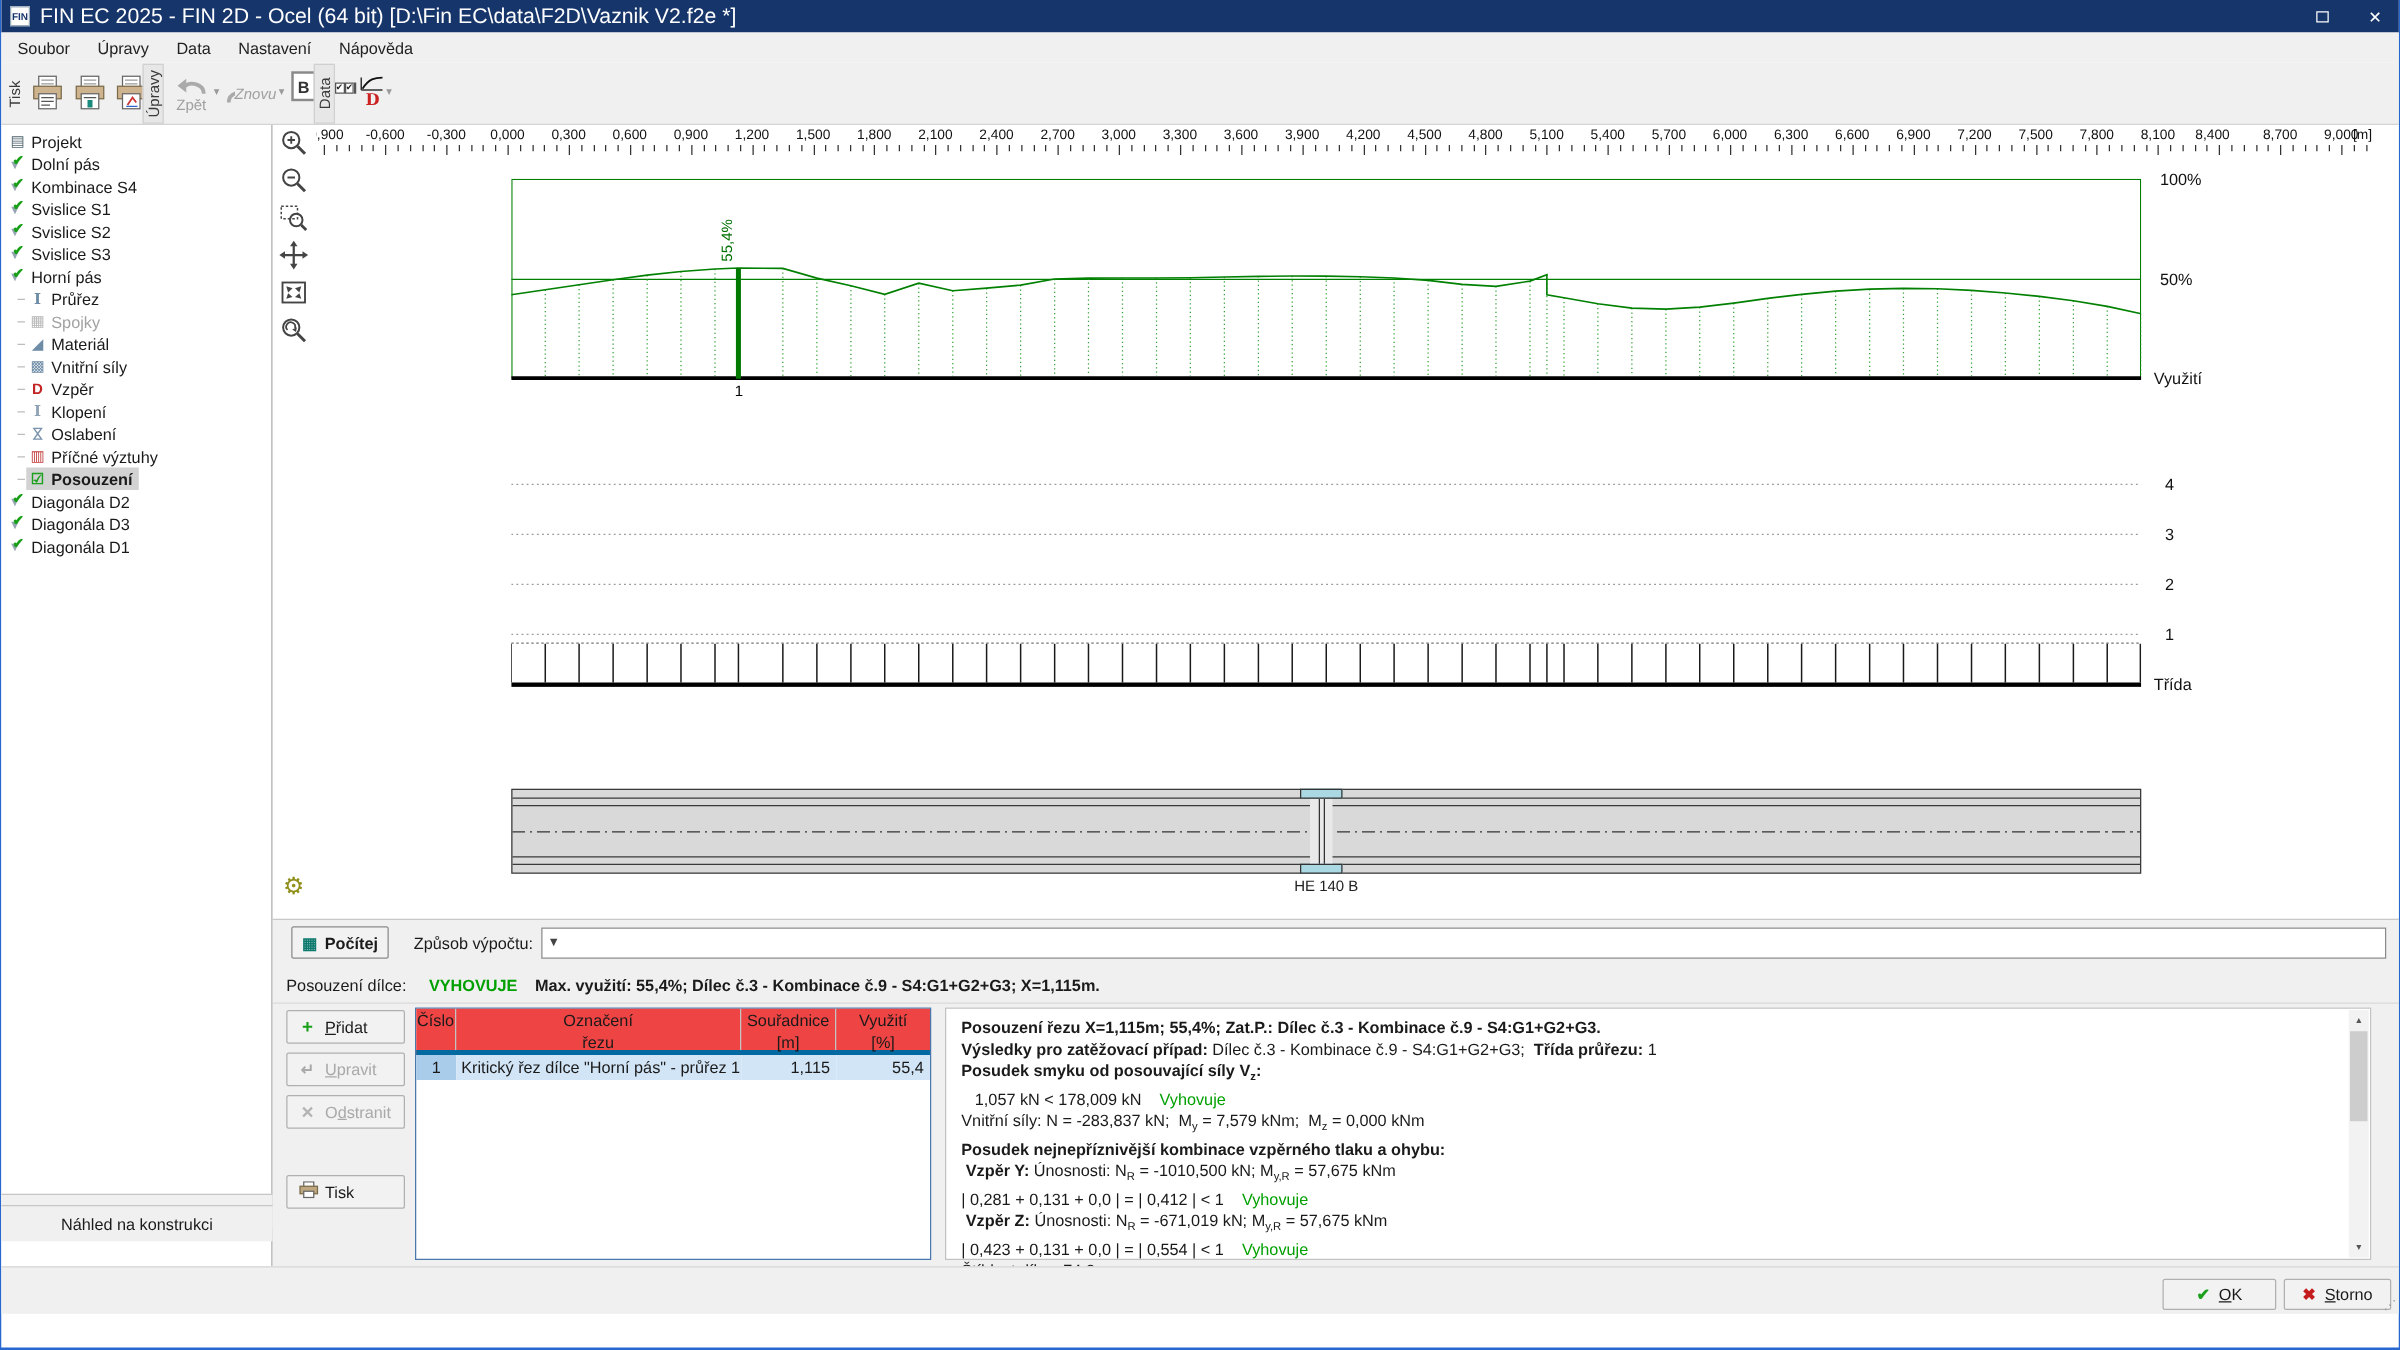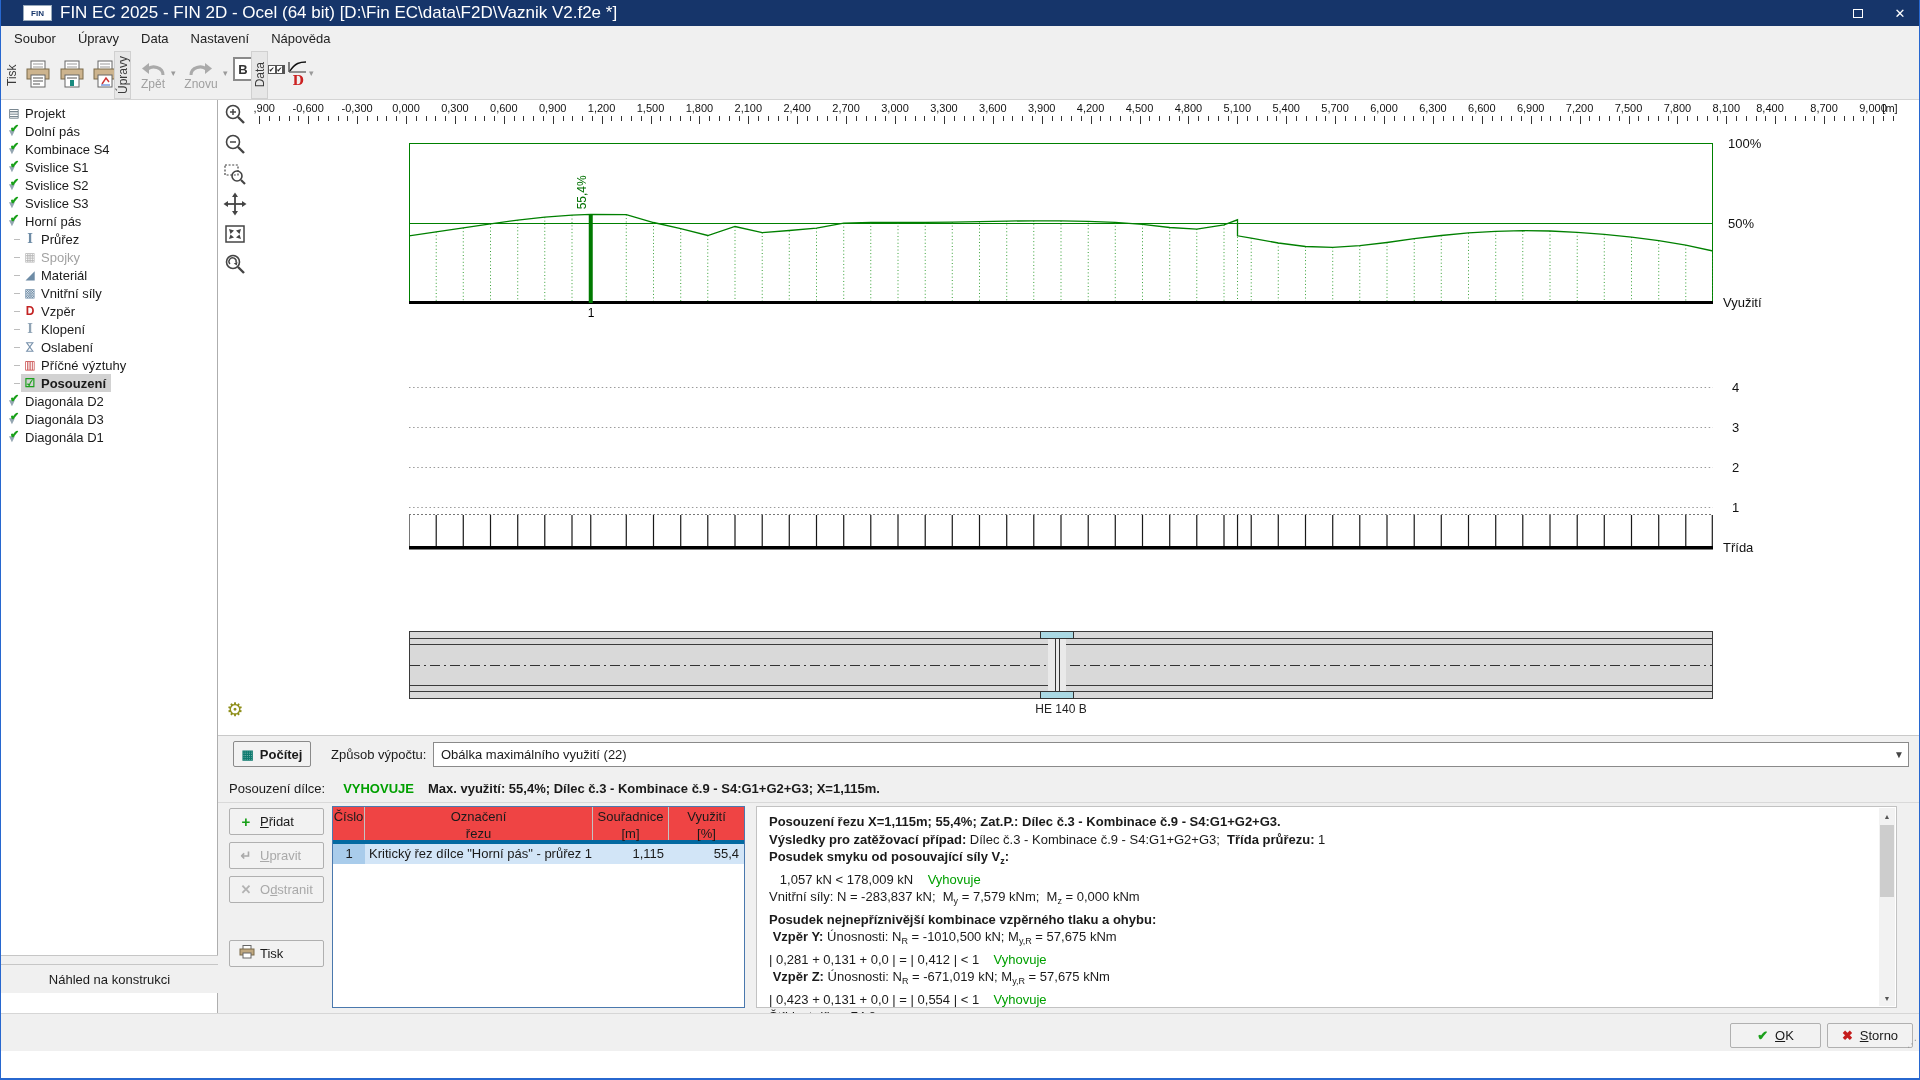--- a/index.html
+++ b/index.html
@@ -4,21 +4,21 @@
 <style>
   html,body{margin:0;padding:0;background:#888;}
   *{box-sizing:border-box;}
   #app{position:relative;width:1920px;height:1080px;background:#fff;overflow:hidden;
        font-family:"Liberation Sans",sans-serif;font-size:13px;color:#1a1a1a;
        border-left:1px solid #2767cf;border-right:1px solid #2767cf;border-bottom:2px solid #2767cf;}
   .a{position:absolute;}
 
   
   .titlebar{left:0;top:0;width:1920px;height:26px;background:#16356a;color:#fff;display:flex;align-items:center;}
-  .appicon{width:29px;height:16px;margin:0 8px 0 22px;background:#fff;border:1px solid #9ab;display:flex;align-items:center;justify-content:center;
+  .appicon{width:16px;height:16px;margin:0 8px 0 7px;background:#fff;border:1px solid #9ab;display:flex;align-items:center;justify-content:center;
            color:#16356a;font-size:8px;font-weight:bold;}
   .title-text{font-size:17px;white-space:nowrap;}
   .wincontrols{position:absolute;right:0;top:0;height:26px;display:flex;}
   .winbtn{width:42px;height:26px;display:flex;align-items:center;justify-content:center;color:#fff;}
   .maxglyph{width:10px;height:9px;border:1.2px solid #fff;}
 
   
   .menubar{left:0;top:26px;width:1920px;height:24px;background:#f0f0f0;display:flex;align-items:center;padding-left:2px;}
   .menu-item{padding:3px 11px;color:#222;}
 
@@ -182,21 +182,21 @@
       <span class="vlabel">Úpravy</span>
     </div>
     <div class="a tbtn" style="left:134px;top:4px;width:36px;height:42px;flex-direction:column;">
       <svg width="24" height="17">
           <path d="M22 15 C22 7 11 5 7 9" fill="none" stroke="#aaa" stroke-width="3"></path>
           <polygon points="8,3 8,14 1,8.5" fill="#aaa"></polygon>
         </svg>
       <span class="tb-label">Zpět</span>
     </div>
     <div class="a caret" style="left:170px;top:18px;">▾</div>
-    <div class="a tbtn" style="left:180px;top:4px;width:40px;height:42px;flex-direction:column;">
+    <div class="a tbtn" style="left:180px;top:4px;width:40px;height:42px;flex-direction:row;font-style:italic;">
       <svg width="24" height="17">
           <path d="M2 15 C2 7 13 5 17 9" fill="none" stroke="#aaa" stroke-width="3"></path>
           <polygon points="16,3 16,14 23,8.5" fill="#aaa"></polygon>
         </svg>
       <span class="tb-label">Znovu</span>
     </div>
     <div class="a caret" style="left:222px;top:18px;">▾</div>
     <div class="a tbtn" style="left:230px;top:4px;width:38px;height:42px;">
       <span style="position:relative;width:38px;height:40px;display:block;">
         <span class="bbox" style="position:absolute;left:2px;top:2px;">B</span>
@@ -620,21 +620,20 @@
   </div>
   <div class="a xseclabel">HE 140 B</div>
 
   <div class="a bottompanel"></div>
   <div class="a btn calcbtn">
     <span class="calcicon">▦</span>
     <span>Počítej</span>
   </div>
   <div class="a calclabel">Způsob výpočtu:</div>
   <div class="a combo">
-    <span class="val">Obálka maximálního využití (22)</span>
     <span class="arr">▼</span>
   </div>
   <div class="a resultrow">
     <span>Posouzení dílce:</span>
     <span class="res-status">VYHOVUJE</span>
     <span class="res-sum">Max. využití: 55,4%; Dílec č.3 - Kombinace č.9 - S4:G1+G2+G3; X=1,115m.</span>
   </div>
   <div class="a hsep" style="top:802px;"></div>
 
   <div id="side-buttons">

